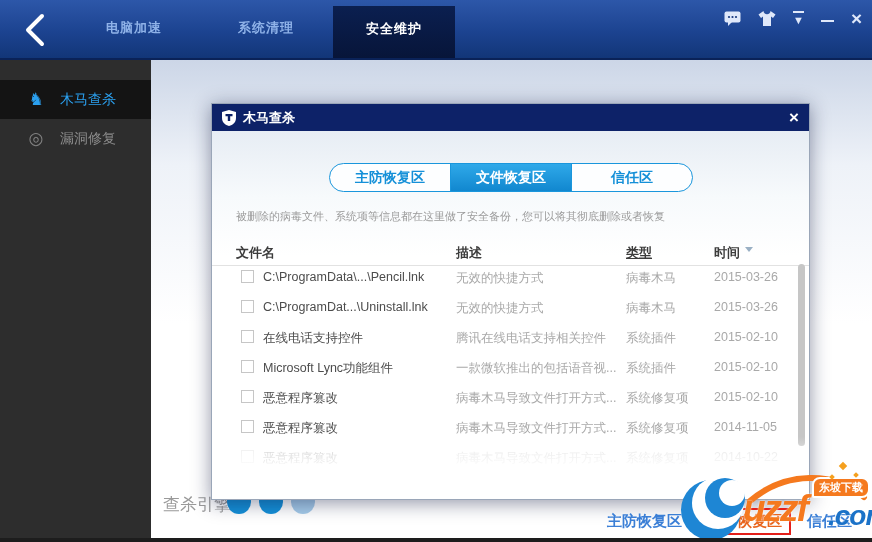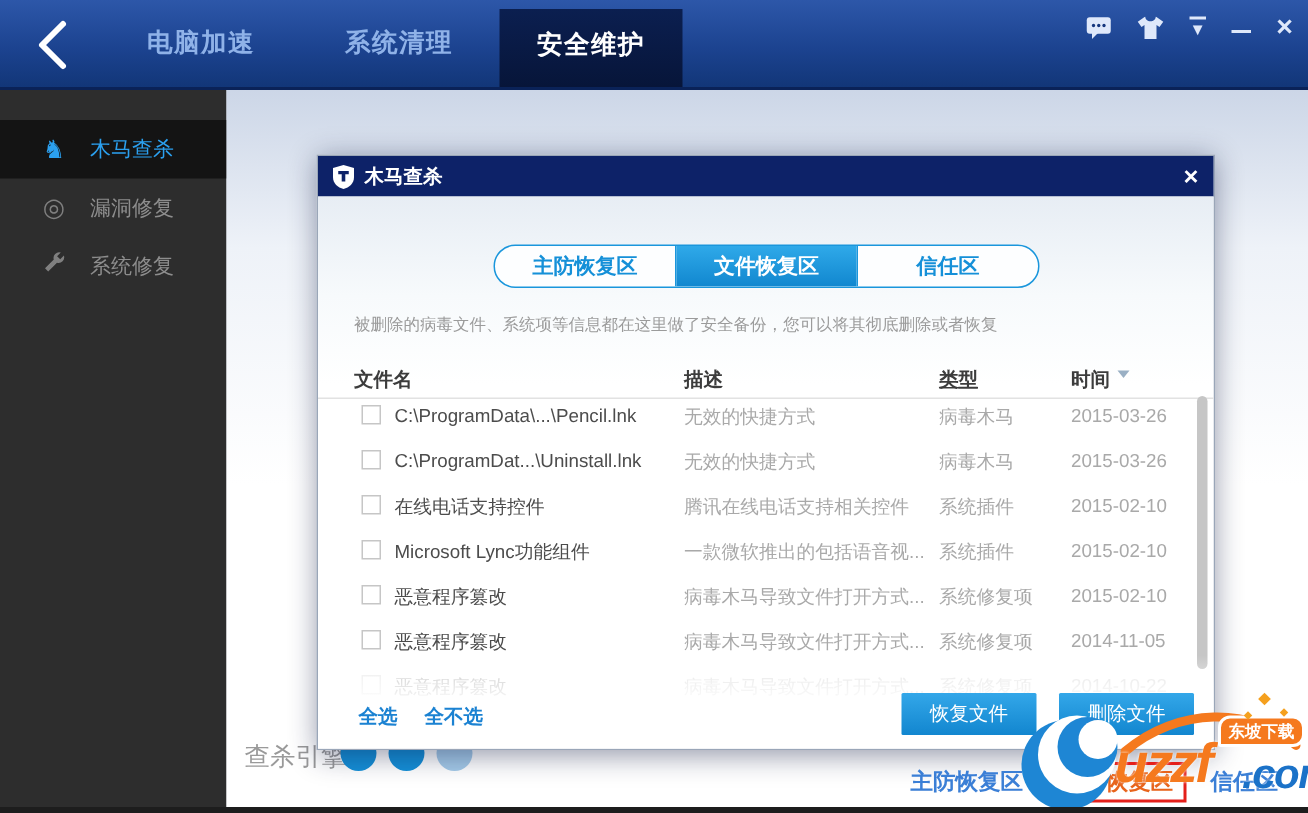--- a/index.html
+++ b/index.html
@@ -11,21 +11,21 @@
   }
   
   .topbar {
     position:absolute; left:0; top:0; width:872px; height:60px;
     background:linear-gradient(180deg,#2d57a9 0%,#1c4390 55%,#123678 100%);
     border-bottom:2px solid #0a2258;
   }
   .back-btn { position:absolute; left:22px; top:13px; width:26px; height:34px; cursor:pointer; }
   .nav-tab {
     position:absolute; top:0; height:58px; line-height:58px; text-align:center;
-    font-size:17px; font-weight:bold; color:#8fb2e8; cursor:pointer; letter-spacing:1px;
+    font-size:13px; font-weight:bold; color:#8fb2e8; cursor:pointer; letter-spacing:1px;font-family:Liberation Mono, monospace;
   }
   .nav-tab.t0 { left:88px;  width:92px; }
   .nav-tab.t1 { left:220px; width:92px; }
   .nav-tab.t2 { left:333px; width:122px; }
   .nav-tab.active {
     color:#fff; background:linear-gradient(180deg,#0b1f50,#071539);
     top:6px; height:52px; line-height:48px;
   }
   .win-icons { position:absolute; right:10px; top:0; height:36px; display:flex; align-items:center; gap:17px; }
   .win-icons .wi { color:#dfe8fa; cursor:pointer; display:flex; flex-direction:column; align-items:center; }
@@ -158,28 +158,20 @@
 
   <div class="sidebar">
     <div class="side-item active">
       <span class="s-icon">♞</span>
       <span>木马查杀</span>
     </div>
     <div class="side-item">
       <span class="s-icon">◎</span>
       <span>漏洞修复</span>
     </div>
-    <div class="side-item">
-      <span class="s-icon">
-        <svg width="16" height="16" viewBox="0 0 24 24">
-            <path fill="#7f7f7f" d="M21.9 5.1 18.2 8.8 15.1 5.7 18.8 2a5.6 5.6 0 0 0-7 7L3 17.8 6.2 21l8.8-8.8a5.6 5.6 0 0 0 6.9-7.1z"></path>
-          </svg>
-      </span>
-      <span>系统修复</span>
-    </div>
   </div>
 
   <div class="main-area">
     <div class="engine-label">查杀引擎</div>
     <div class="engine-dots">
       <div class="engine-dot"></div>
       <div class="engine-dot"></div>
       <div class="engine-dot faint"></div>
     </div>
   </div>
@@ -256,28 +248,20 @@
           <span class="cell c1">恶意程序篡改</span>
           <span class="cell c2">病毒木马导致文件打开方式...</span>
           <span class="cell c3">系统修复项</span>
           <span class="cell c4">2014-10-22</span>
         </div>
       </div>
 
       <div class="vscroll"></div>
       <div class="fade-mask"></div>
 
-      <div class="dlg-footer">
-        <div class="sel-links">
-          <span>全选</span>
-          <span>全不选</span>
-        </div>
-        <div class="btn restore">恢复文件</div>
-        <div class="btn delete">删除文件</div>
-      </div>
     </div>
   </div>
 
   <div class="caption">
     <span class="cap-item">主防恢复区</span>
     <span class="cap-item hl">文件恢复区</span>
     <span class="cap-item">信任区</span>
   </div>
 
   <div class="watermark">

